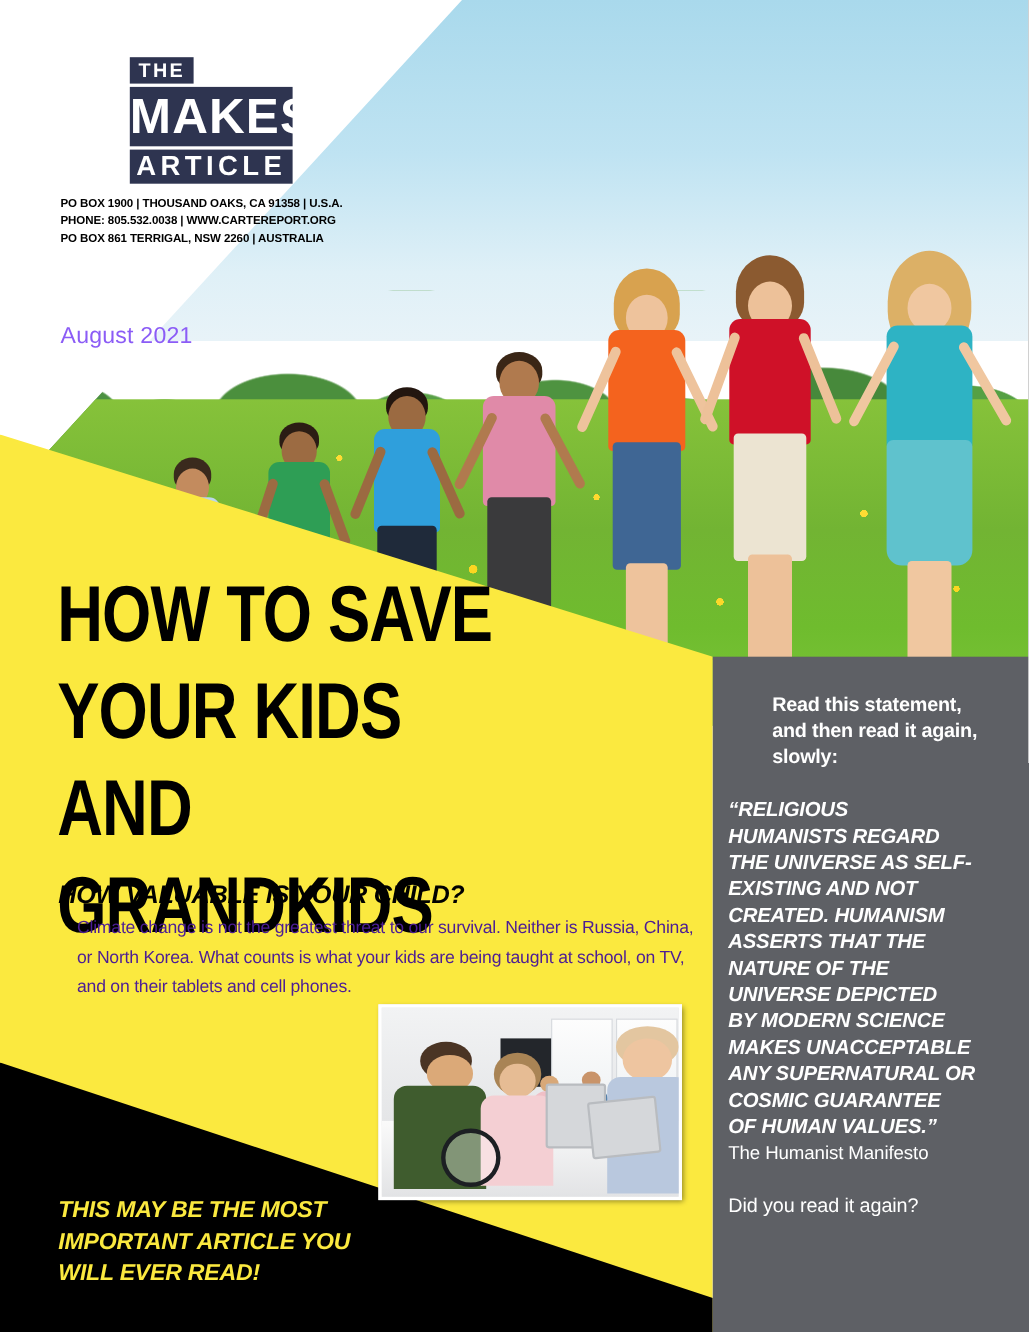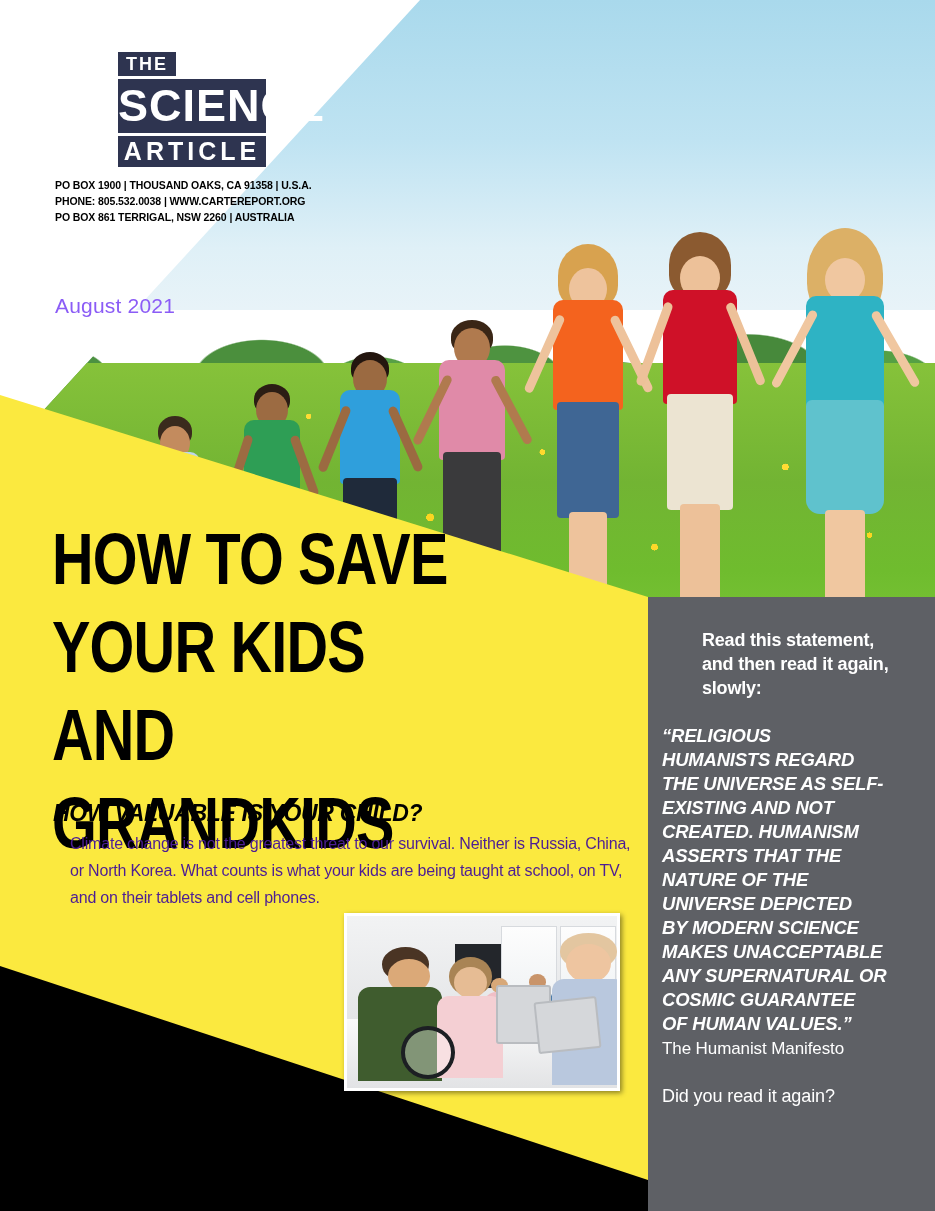--- a/index.html
+++ b/index.html
@@ -383,21 +383,21 @@
       <div class="legs" style="bottom:0; width:40px; height:150px; background:#f0c7a0;"></div>
     </div>
   </div>
 
   <div class="yellow-wedge"></div>
   <div class="black-wedge"></div>
   <div class="gray-panel"></div>
 
   <div class="logo">
     <span class="logo-bar logo-the">THE</span>
-    <span class="logo-bar logo-carter">SCIENCE</span>
+    <span class="logo-bar logo-carter">MAKES</span>
     <span class="logo-bar logo-report">ARTICLE</span>
   </div>
 
   <div class="address">
     <div>PO BOX 1900 | THOUSAND OAKS, CA 91358 | U.S.A.</div>
     <div>PHONE: 805.532.0038 | WWW.CARTEREPORT.ORG</div>
     <div>PO  BOX  861  TERRIGAL, NSW 2260  |  AUSTRALIA</div>
   </div>
 
   <div class="issue-date">August 2021</div>
@@ -441,20 +441,23 @@
       <div class="ph" style="left:10%; top:0; width:76%; height:24%; background:#e3c6a0;"></div>
       <div class="ph" style="left:18%; top:7%; width:60%; height:26%; background:#eec5a0;"></div>
       <div class="pb" style="left:0; top:30%; width:98%; height:70%; background:#b9c8de;"></div>
     </div>
 
     <div class="tablet" style="left:55%; top:40%; width:19%; height:32%;"></div>
     <div class="tablet" style="left:70%; top:48%; width:22%; height:28%; transform:rotate(-6deg);"></div>
     <div class="magnifier" style="left:20%; top:64%; width:17%; height:26%;"></div>
   </div>
 
+  <div class="callout">THIS MAY BE THE MOST
+IMPORTANT ARTICLE YOU
+WILL EVER READ!</div>
 
   <div class="panel-lead">Read this statement,
 and then read it again,
 slowly:</div>
   <div class="panel-quote">“RELIGIOUS
 HUMANISTS REGARD
 THE UNIVERSE AS SELF-
 EXISTING AND NOT
 CREATED. HUMANISM
 ASSERTS THAT THE

